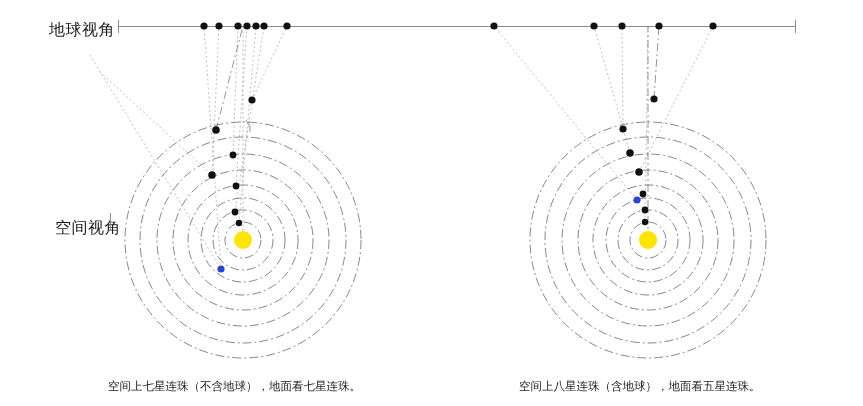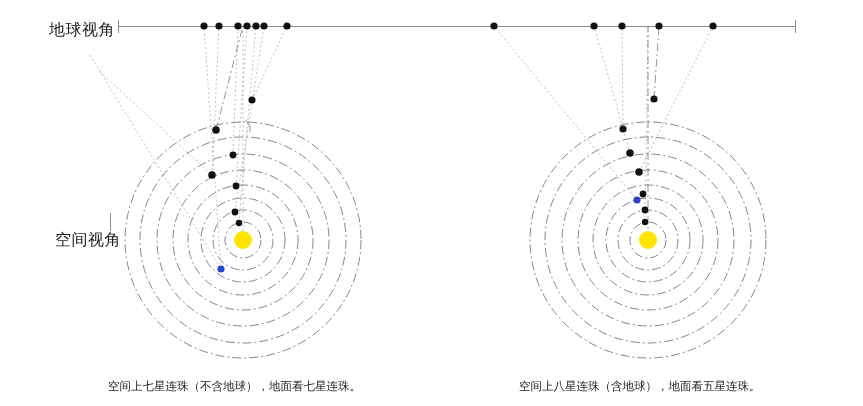--- a/index.html
+++ b/index.html
@@ -82,21 +82,21 @@
   .proj {
     fill: #111111;
   }
 </style>
 </head>
 <body>
 
 <div id="stage">
 
   <div class="label" style="left:49px; top:20px;">地球视角</div>
-  <div class="label" style="left:55px; top:230px;">空间视角</div>
+  <div class="label" style="left:55px; top:218px;">空间视角</div>
 
   <div class="horizon" style="left:118px; top:26px; width:677px;"></div>
   <div class="tickmark" style="left:118px; top:20px; height:13px;"></div>
   <div class="tickmark" style="left:795px; top:20px; height:13px;"></div>
   <div class="tickmark" style="left:110px; top:213px; height:18px;"></div>
 
   <svg class="art" viewBox="0 0 863 406">
 
     <g>
 

